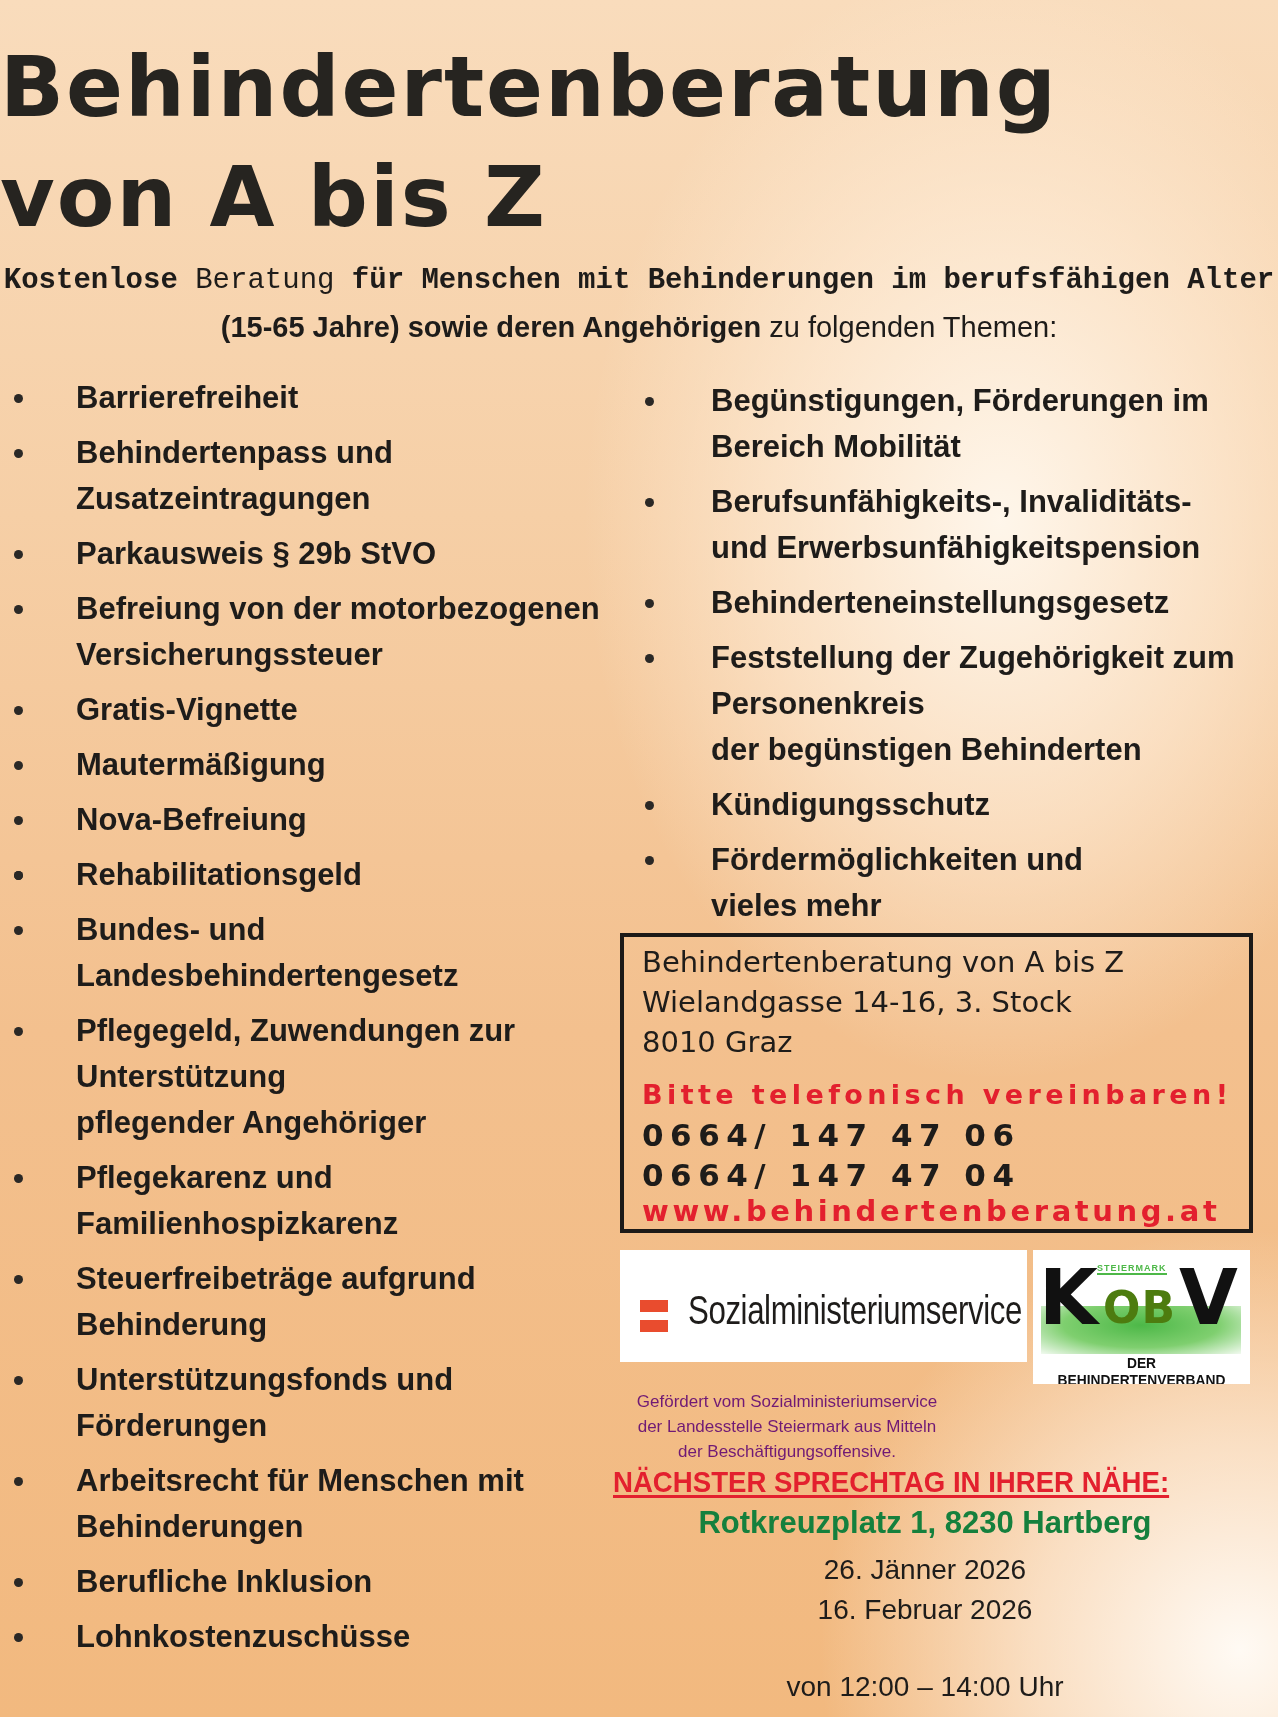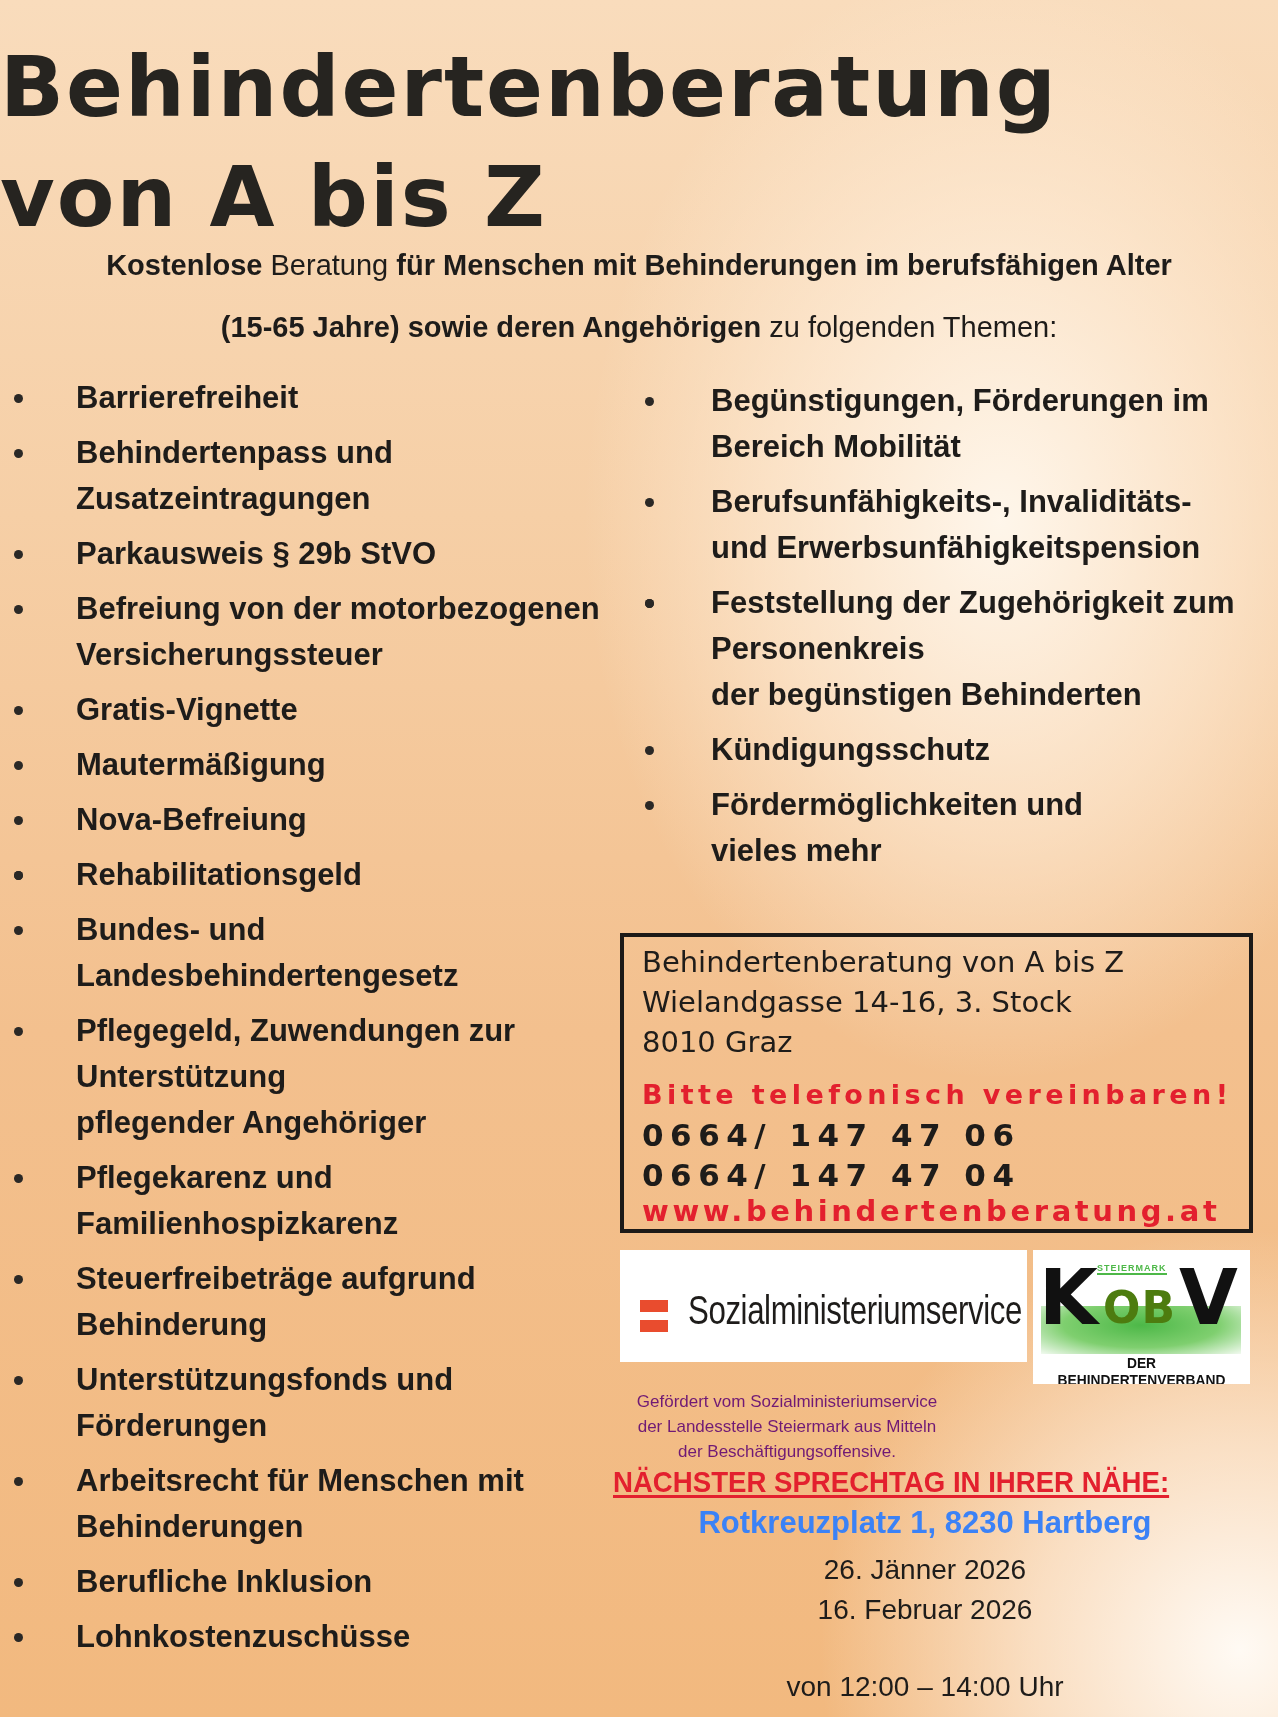--- a/index.html
+++ b/index.html
@@ -17,21 +17,21 @@
     position: absolute; left: 0; width: 1278px; 
     font-family: "DejaVu Sans", sans-serif; font-weight: bold; color: #262420;
     letter-spacing: 2px;
   }
   .title.l1 { top: 38px; font-size: 84px; }
   .title.l2 { top: 148px; font-size: 84px; }
   .subtitle {
     position: absolute; left: 0; width: 1278px; text-align: center;
     font-size: 29px; line-height: 46px; color: #1e1c1a;
   }
-  .subtitle.s1 { top: 242px; }
+  .subtitle.s1 { top: 258px; font-family: Liberation Mono, monospace; }
   .subtitle.s2 { top: 304px; }
   .subtitle b { font-weight: bold; }
   .subtitle span.n { font-weight: normal; }
 
   .list { position: absolute; list-style: none; }
   .list li { position: relative; font-size: 31px; font-weight: bold; line-height: 46px; color: #1e1c1a; }
   .list li .bullet {
     position: absolute; left: 0; top: 19px; width: 9px; height: 9px; border-radius: 50%; background: #2a2826;
   }
   .list li .txt { display: block; white-space: pre-line; }
@@ -108,21 +108,21 @@
     position: absolute; left: 598px; width: 378px; top: 1389px; text-align: center;
     font-size: 17px; line-height: 25px; color: #701a75;
   }
   .next-day {
     position: absolute; left: 613px; top: 1465px; font-size: 30px; font-weight: bold; color: #e3202e;
     text-decoration: underline; text-decoration-thickness: 3px; text-underline-offset: 3px;
     transform: scaleX(0.92); transform-origin: left center;
   }
   .location {
     position: absolute; left: 600px; width: 650px; top: 1505px; text-align: center;
-    font-size: 31px; font-weight: bold; color: #3b82f6;
+    font-size: 31px; font-weight: bold; color: #15803d;
   }
   .dates {
     position: absolute; left: 600px; width: 650px; top: 1550px; text-align: center; list-style: none;
   }
   .dates li { font-size: 28px; line-height: 40px; color: #1e1c1a; }
   .time {
     position: absolute; left: 600px; width: 650px; top: 1671px; text-align: center; font-size: 28px; color: #1e1c1a;
   }
 </style>
 </head>
@@ -225,20 +225,21 @@
       <span class="txt">Begünstigungen, Förderungen im
 Bereich Mobilität</span>
     </li>
     <li>
       <span class="bullet"></span>
       <span class="txt">Berufsunfähigkeits-, Invaliditäts-
 und Erwerbsunfähigkeitspension</span>
     </li>
     <li>
       <span class="bullet"></span>
+      <span class="txt">Behinderteneinstellungsgesetz</span>
     </li>
     <li>
       <span class="bullet"></span>
       <span class="txt">Feststellung der Zugehörigkeit zum
 Personenkreis
 der begünstigen Behinderten</span>
     </li>
     <li>
       <span class="bullet"></span>
       <span class="txt">Kündigungsschutz</span>

